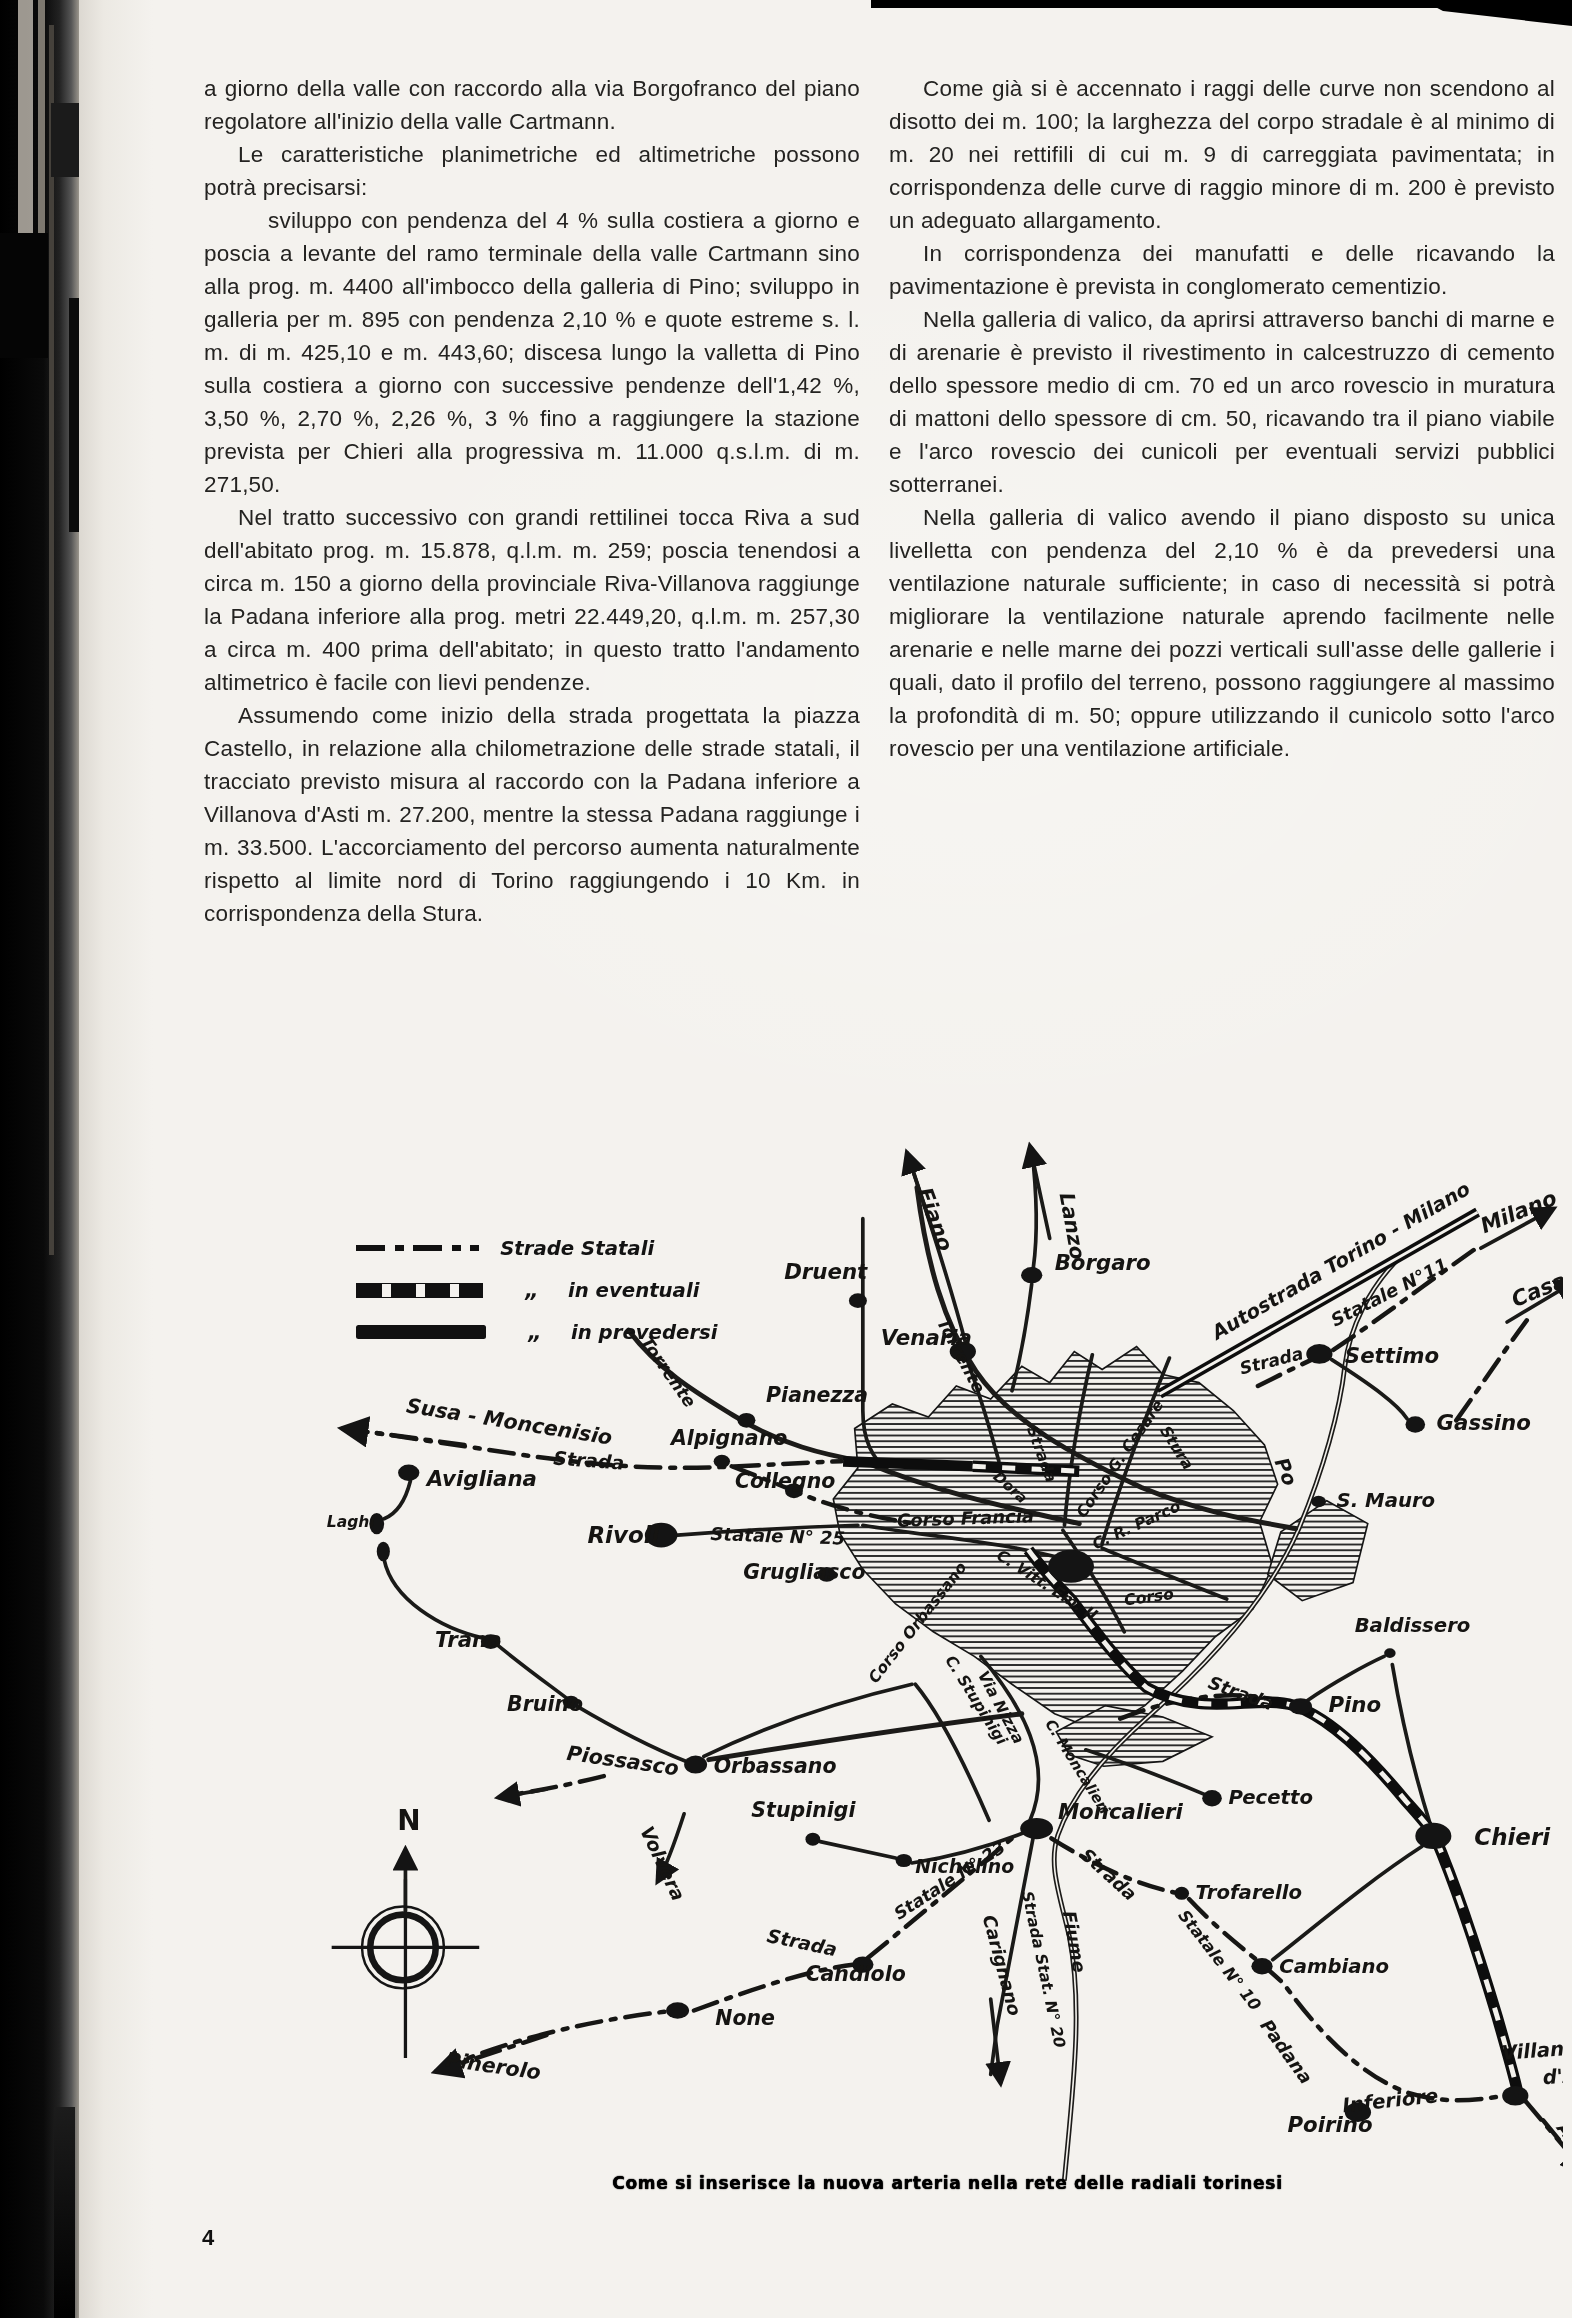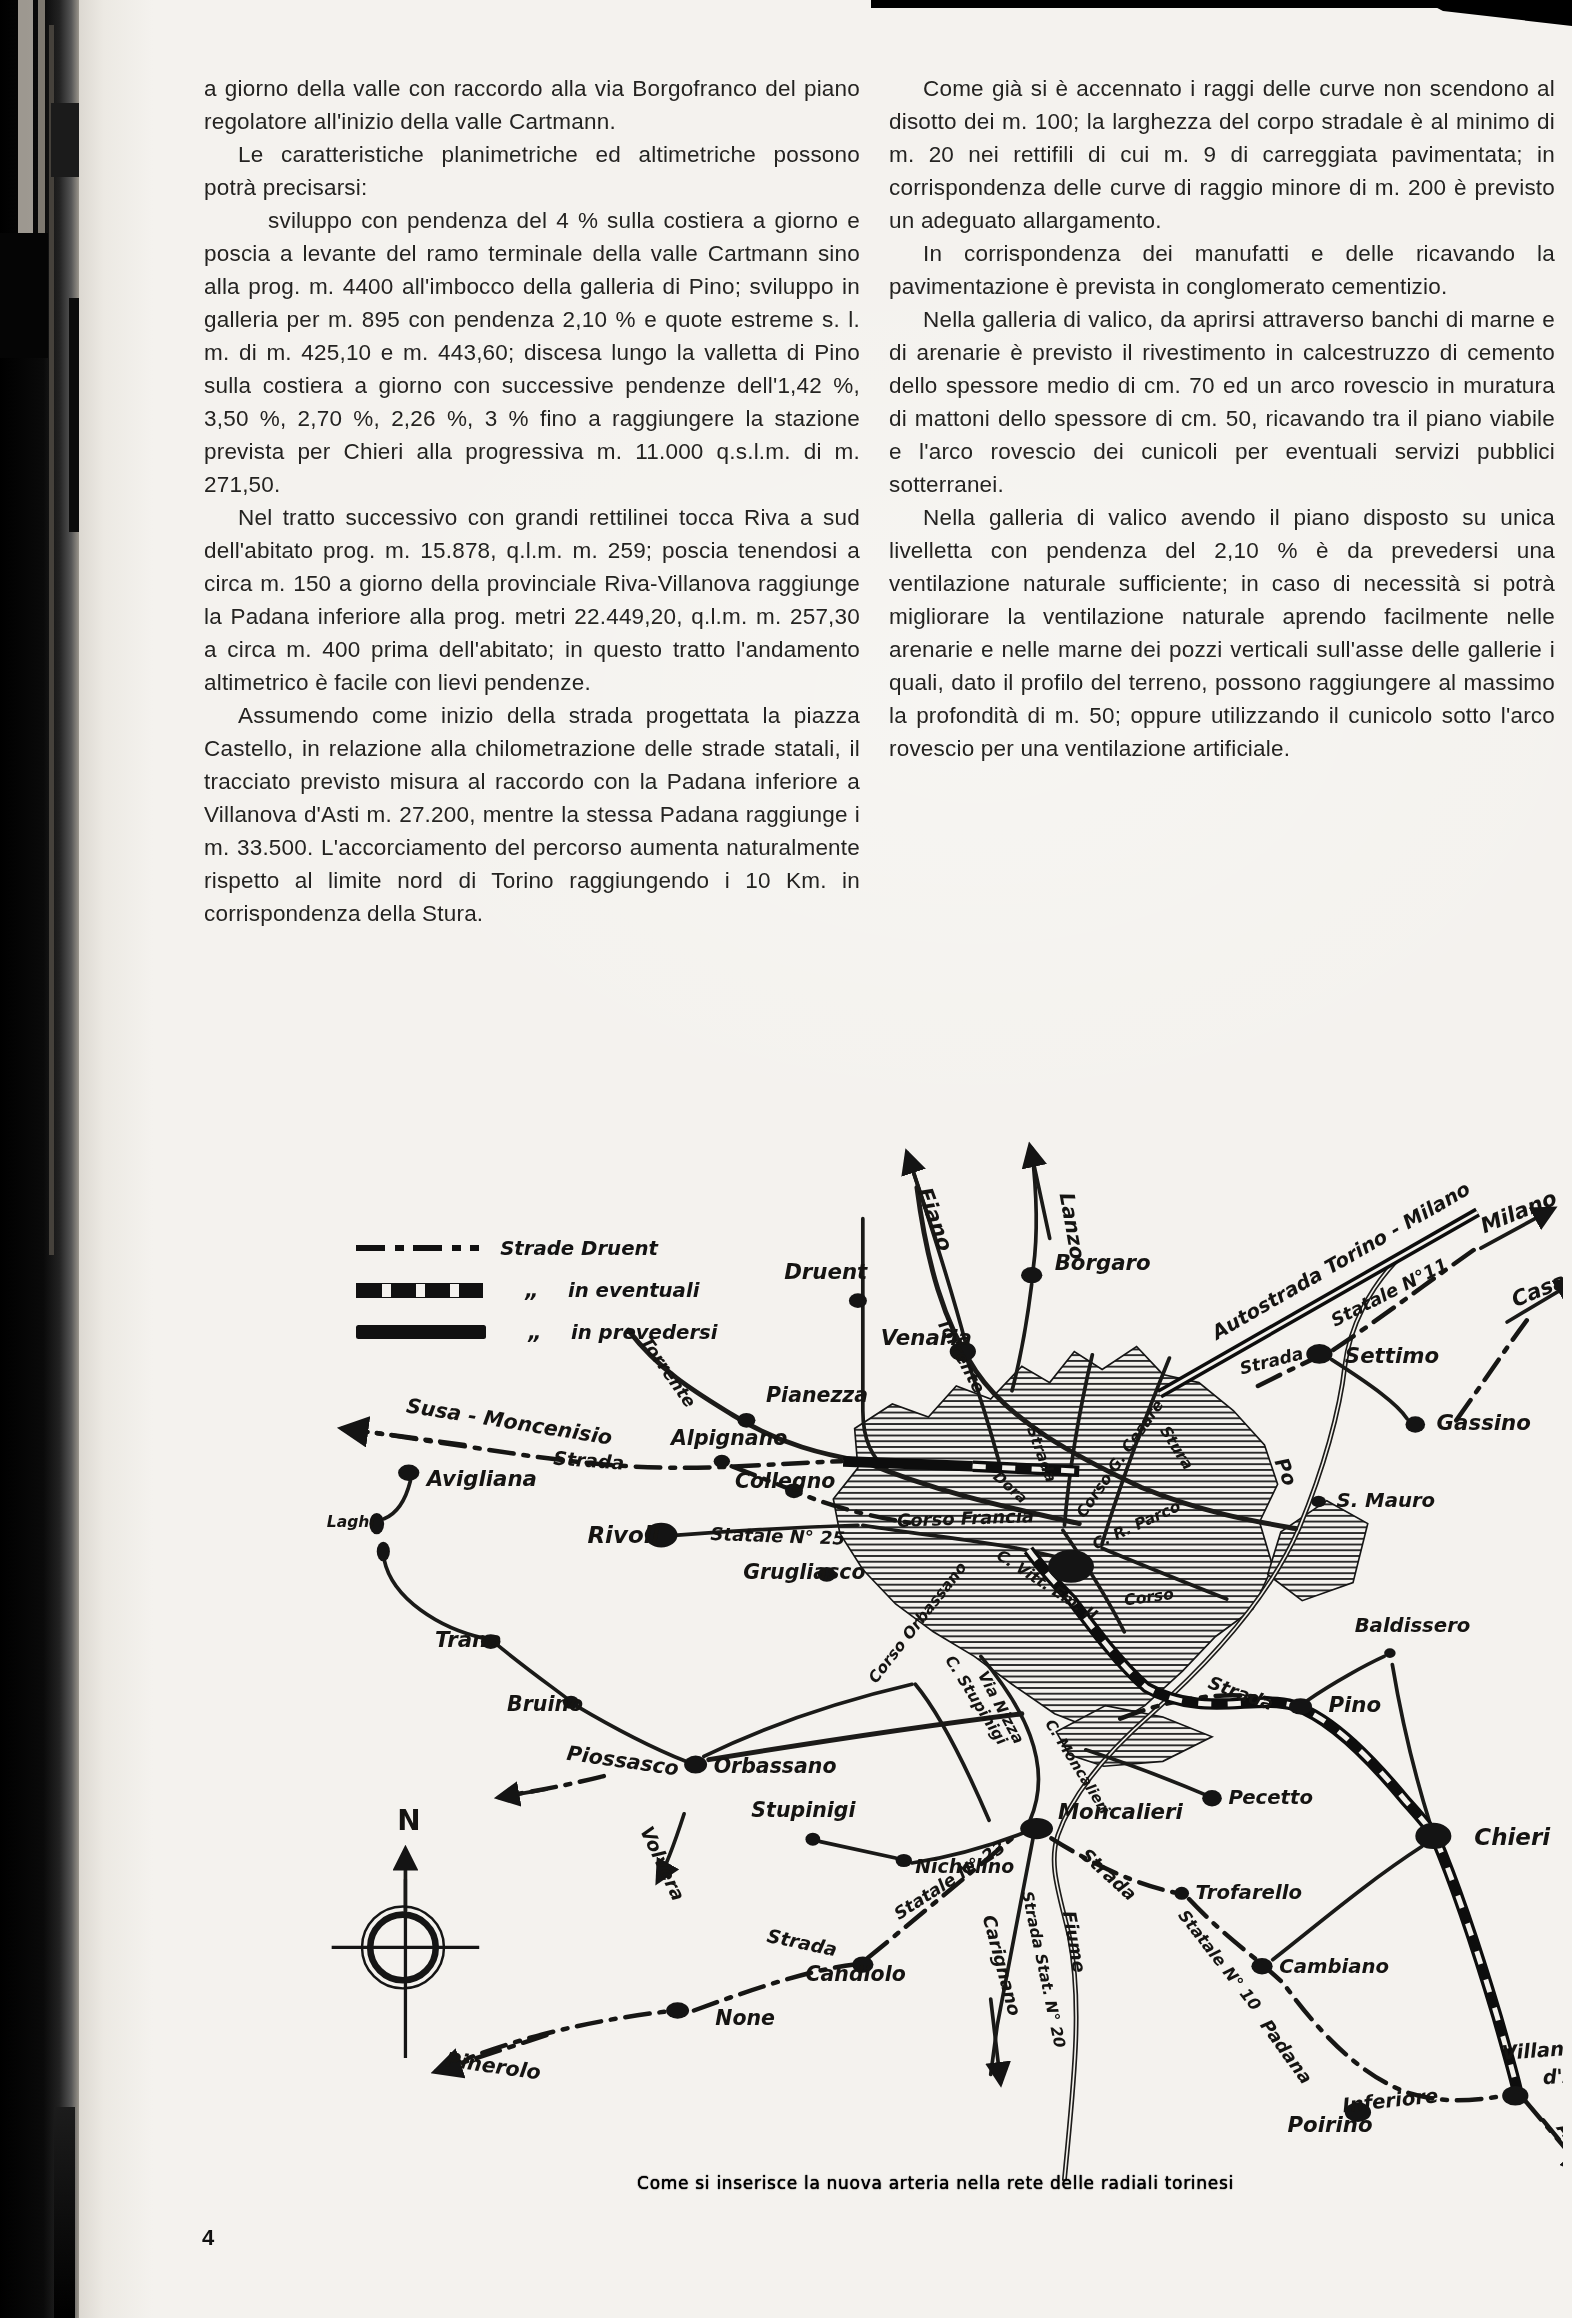--- a/index.html
+++ b/index.html
@@ -56,22 +56,22 @@
   .sw{display:inline-block;margin-right:13px;}
   .sw-dashdot{width:123px;height:6.6px;
       background:repeating-linear-gradient(90deg,#111 0 29.5px,rgba(0,0,0,0) 29.5px 39px,#111 39px 48px,rgba(0,0,0,0) 48px 57px);}
   .sw-progetto{width:125px;height:13px;
       background:repeating-linear-gradient(90deg,#111 0 24.6px,#f4f2ee 24.6px 34px);border:1.6px solid #111;}
   .sw-costruzione{width:130px;height:14px;background:#111;border-radius:2.5px;}
   .legend .ditto{display:inline-block;width:72px;text-align:center;font-size:21px;}
   .legend .lab{white-space:nowrap;}
   .legend .lab-first{margin-left:8.2px;}
   
-  .caption{position:absolute;left:496px;top:2173px;width:721px;text-align:center;
-           font-family:"DejaVu Sans",sans-serif;font-weight:400;font-size:17px;color:#000;
+  .caption{position:absolute;left:508px;top:2173px;width:721px;text-align:center;
+           font-family:"DejaVu Sans",sans-serif;font-weight:700;font-size:17px;color:#000;
            letter-spacing:0.7px;text-shadow:0 0 1.3px #000,0 0 0.7px #000;filter:blur(0.3px);}
   .folio{position:absolute;left:123px;top:2225px;font-size:22px;font-weight:700;color:#111;}
 </style>
 </head>
 <body>
 
 <div class="stage">
   <div class="spine"></div>
   <div class="streak1"></div>
   <div class="streak2"></div>
@@ -282,21 +282,21 @@
         <text x="1028" y="712" transform="rotate(58 1028 712)" font-size="18" class="maplabel">C. Moncalieri</text>
         <text x="822" y="664" transform="rotate(-52 822 664)" font-size="19" class="maplabel">Corso Orbassano</text>
         <text x="952" y="948" transform="rotate(75 952 948)" font-size="22" class="maplabel">Carignano</text>
         <text x="1000" y="918" transform="rotate(78 1000 918)" font-size="19" class="maplabel">Strada Stat. N° 20</text>
         <text x="1050" y="942" transform="rotate(80 1050 942)" font-size="22" class="maplabel">Fiume</text>
       </svg>
 
     <div class="legend">
       <div class="row">
         <span class="sw sw-dashdot"></span>
-        <span class="lab lab-first">Strade Druent</span>
+        <span class="lab lab-first">Strade Statali</span>
       </div>
       <div class="row">
         <span class="sw sw-progetto"></span>
         <span class="ditto">„</span>
         <span class="lab">in eventuali</span>
       </div>
       <div class="row">
         <span class="sw sw-costruzione"></span>
         <span class="ditto">„</span>
         <span class="lab">in prevedersi</span>

